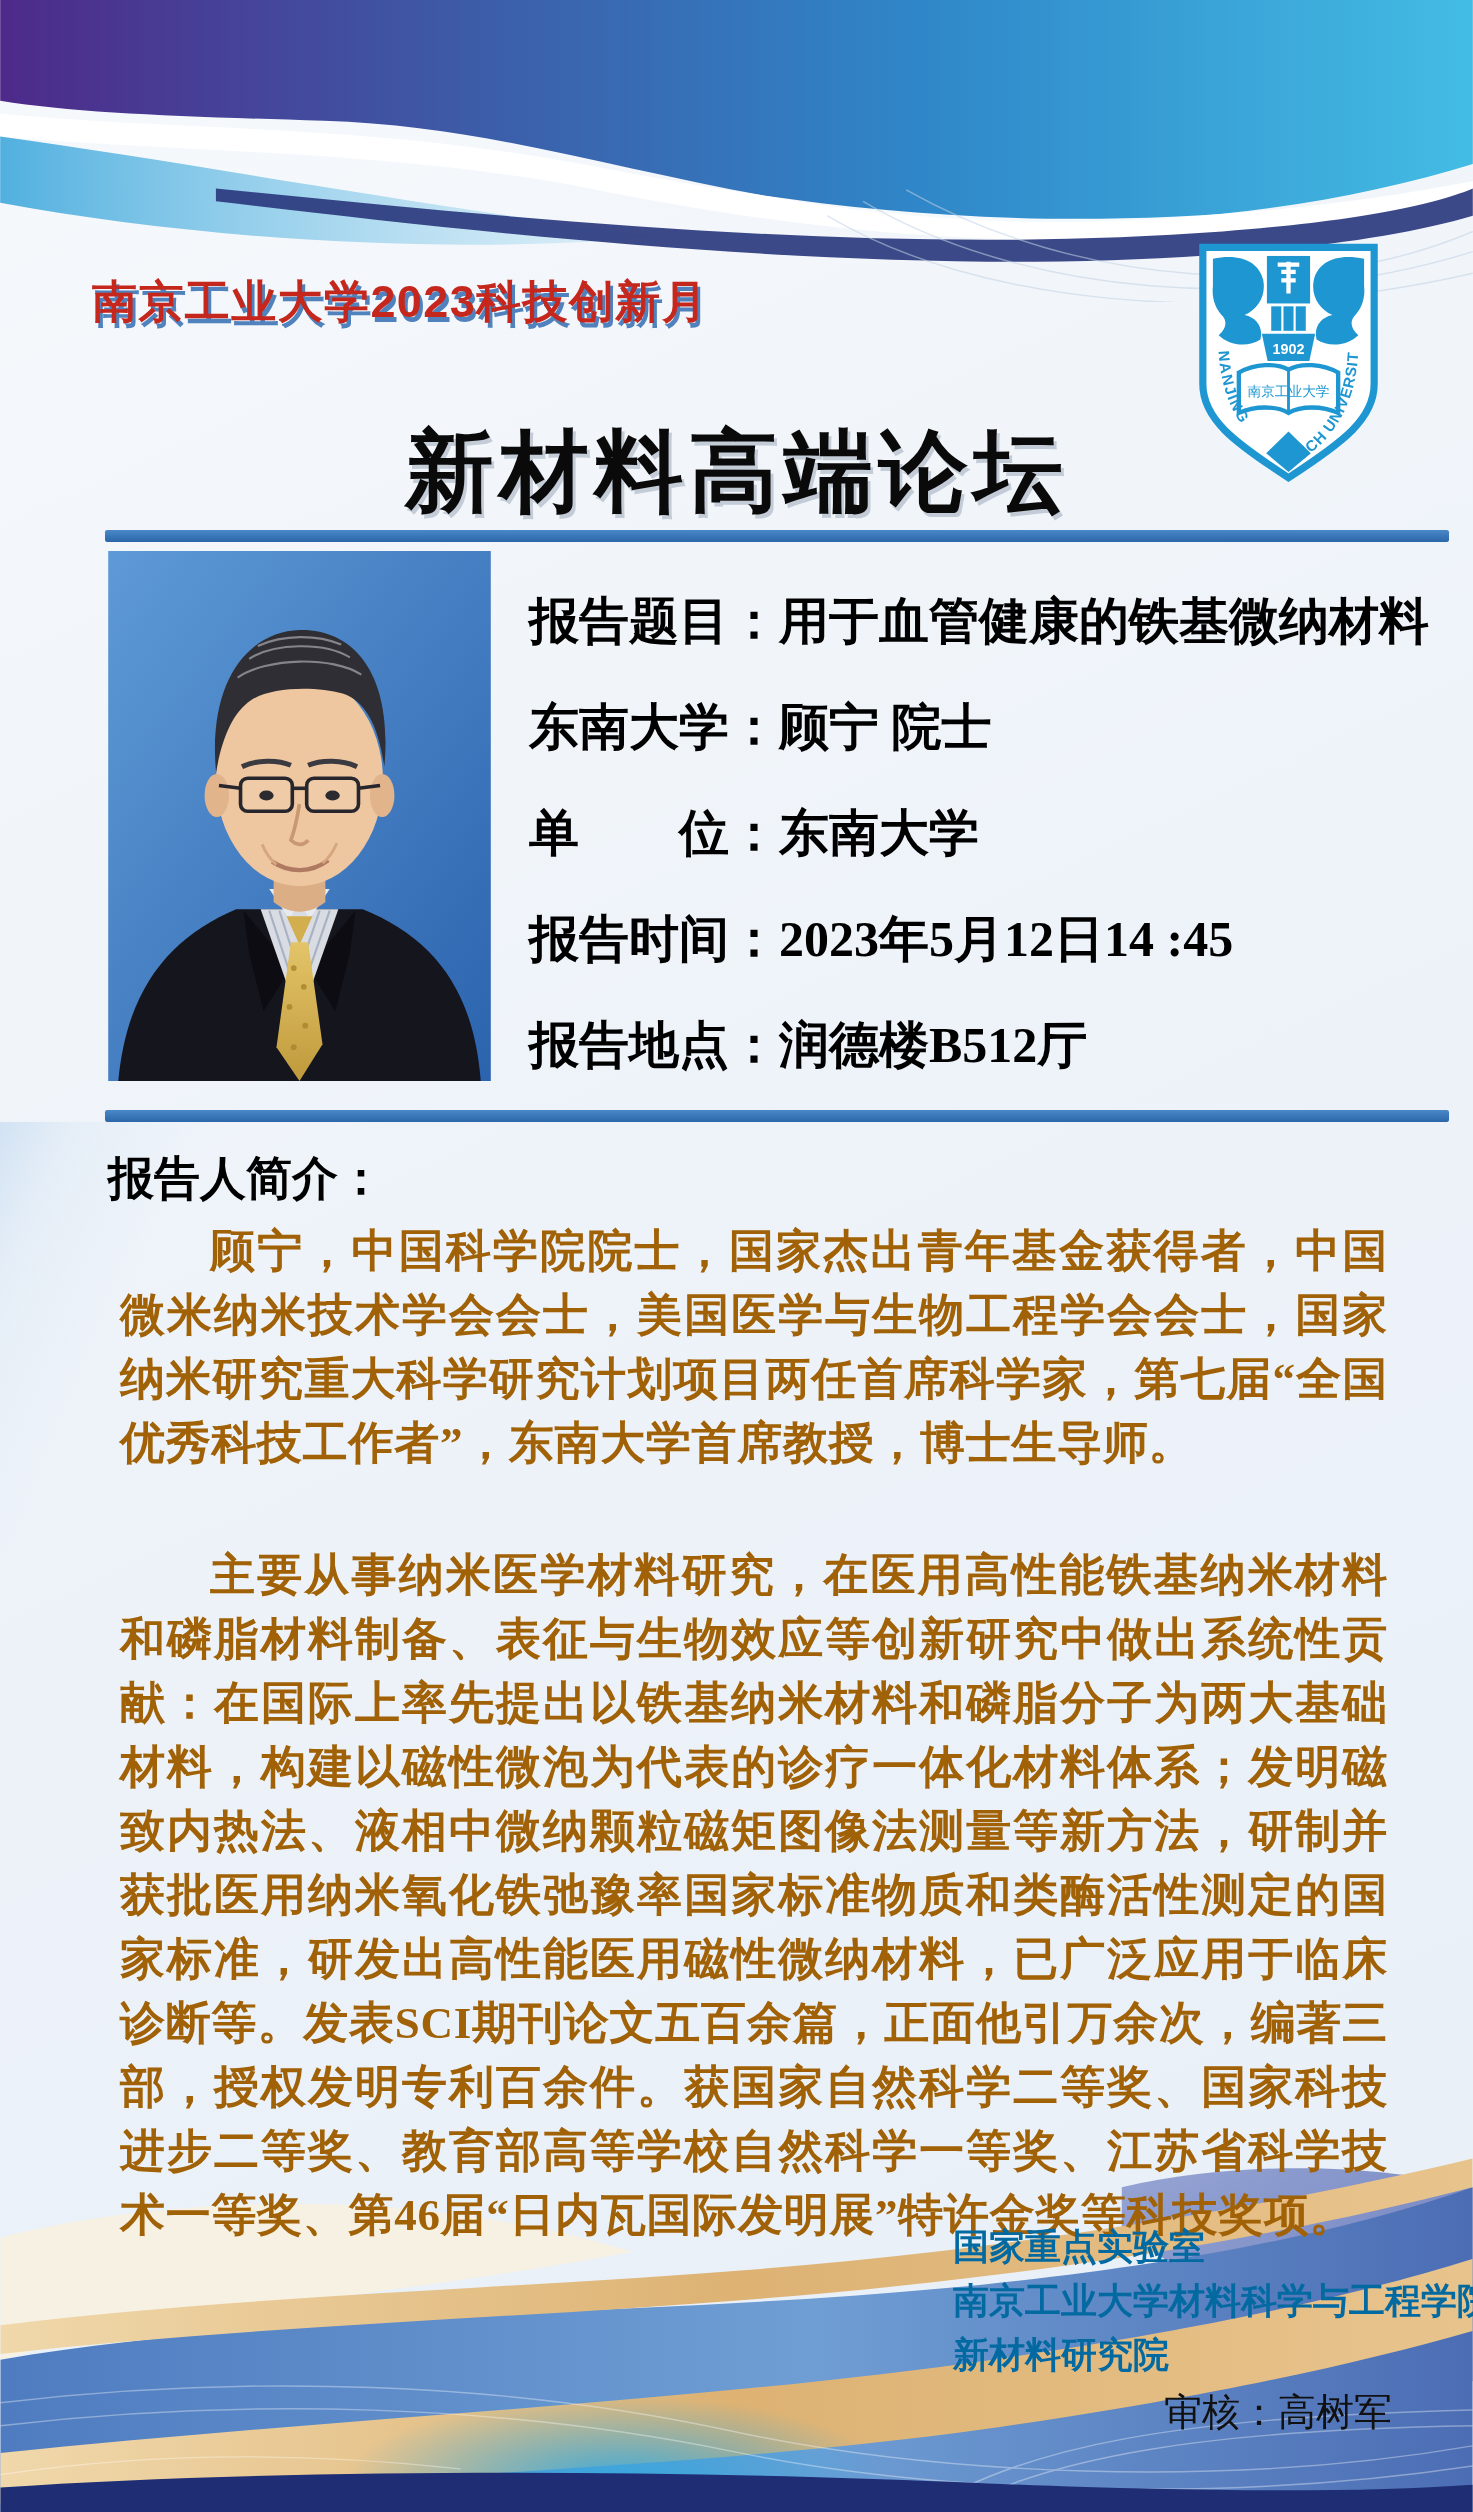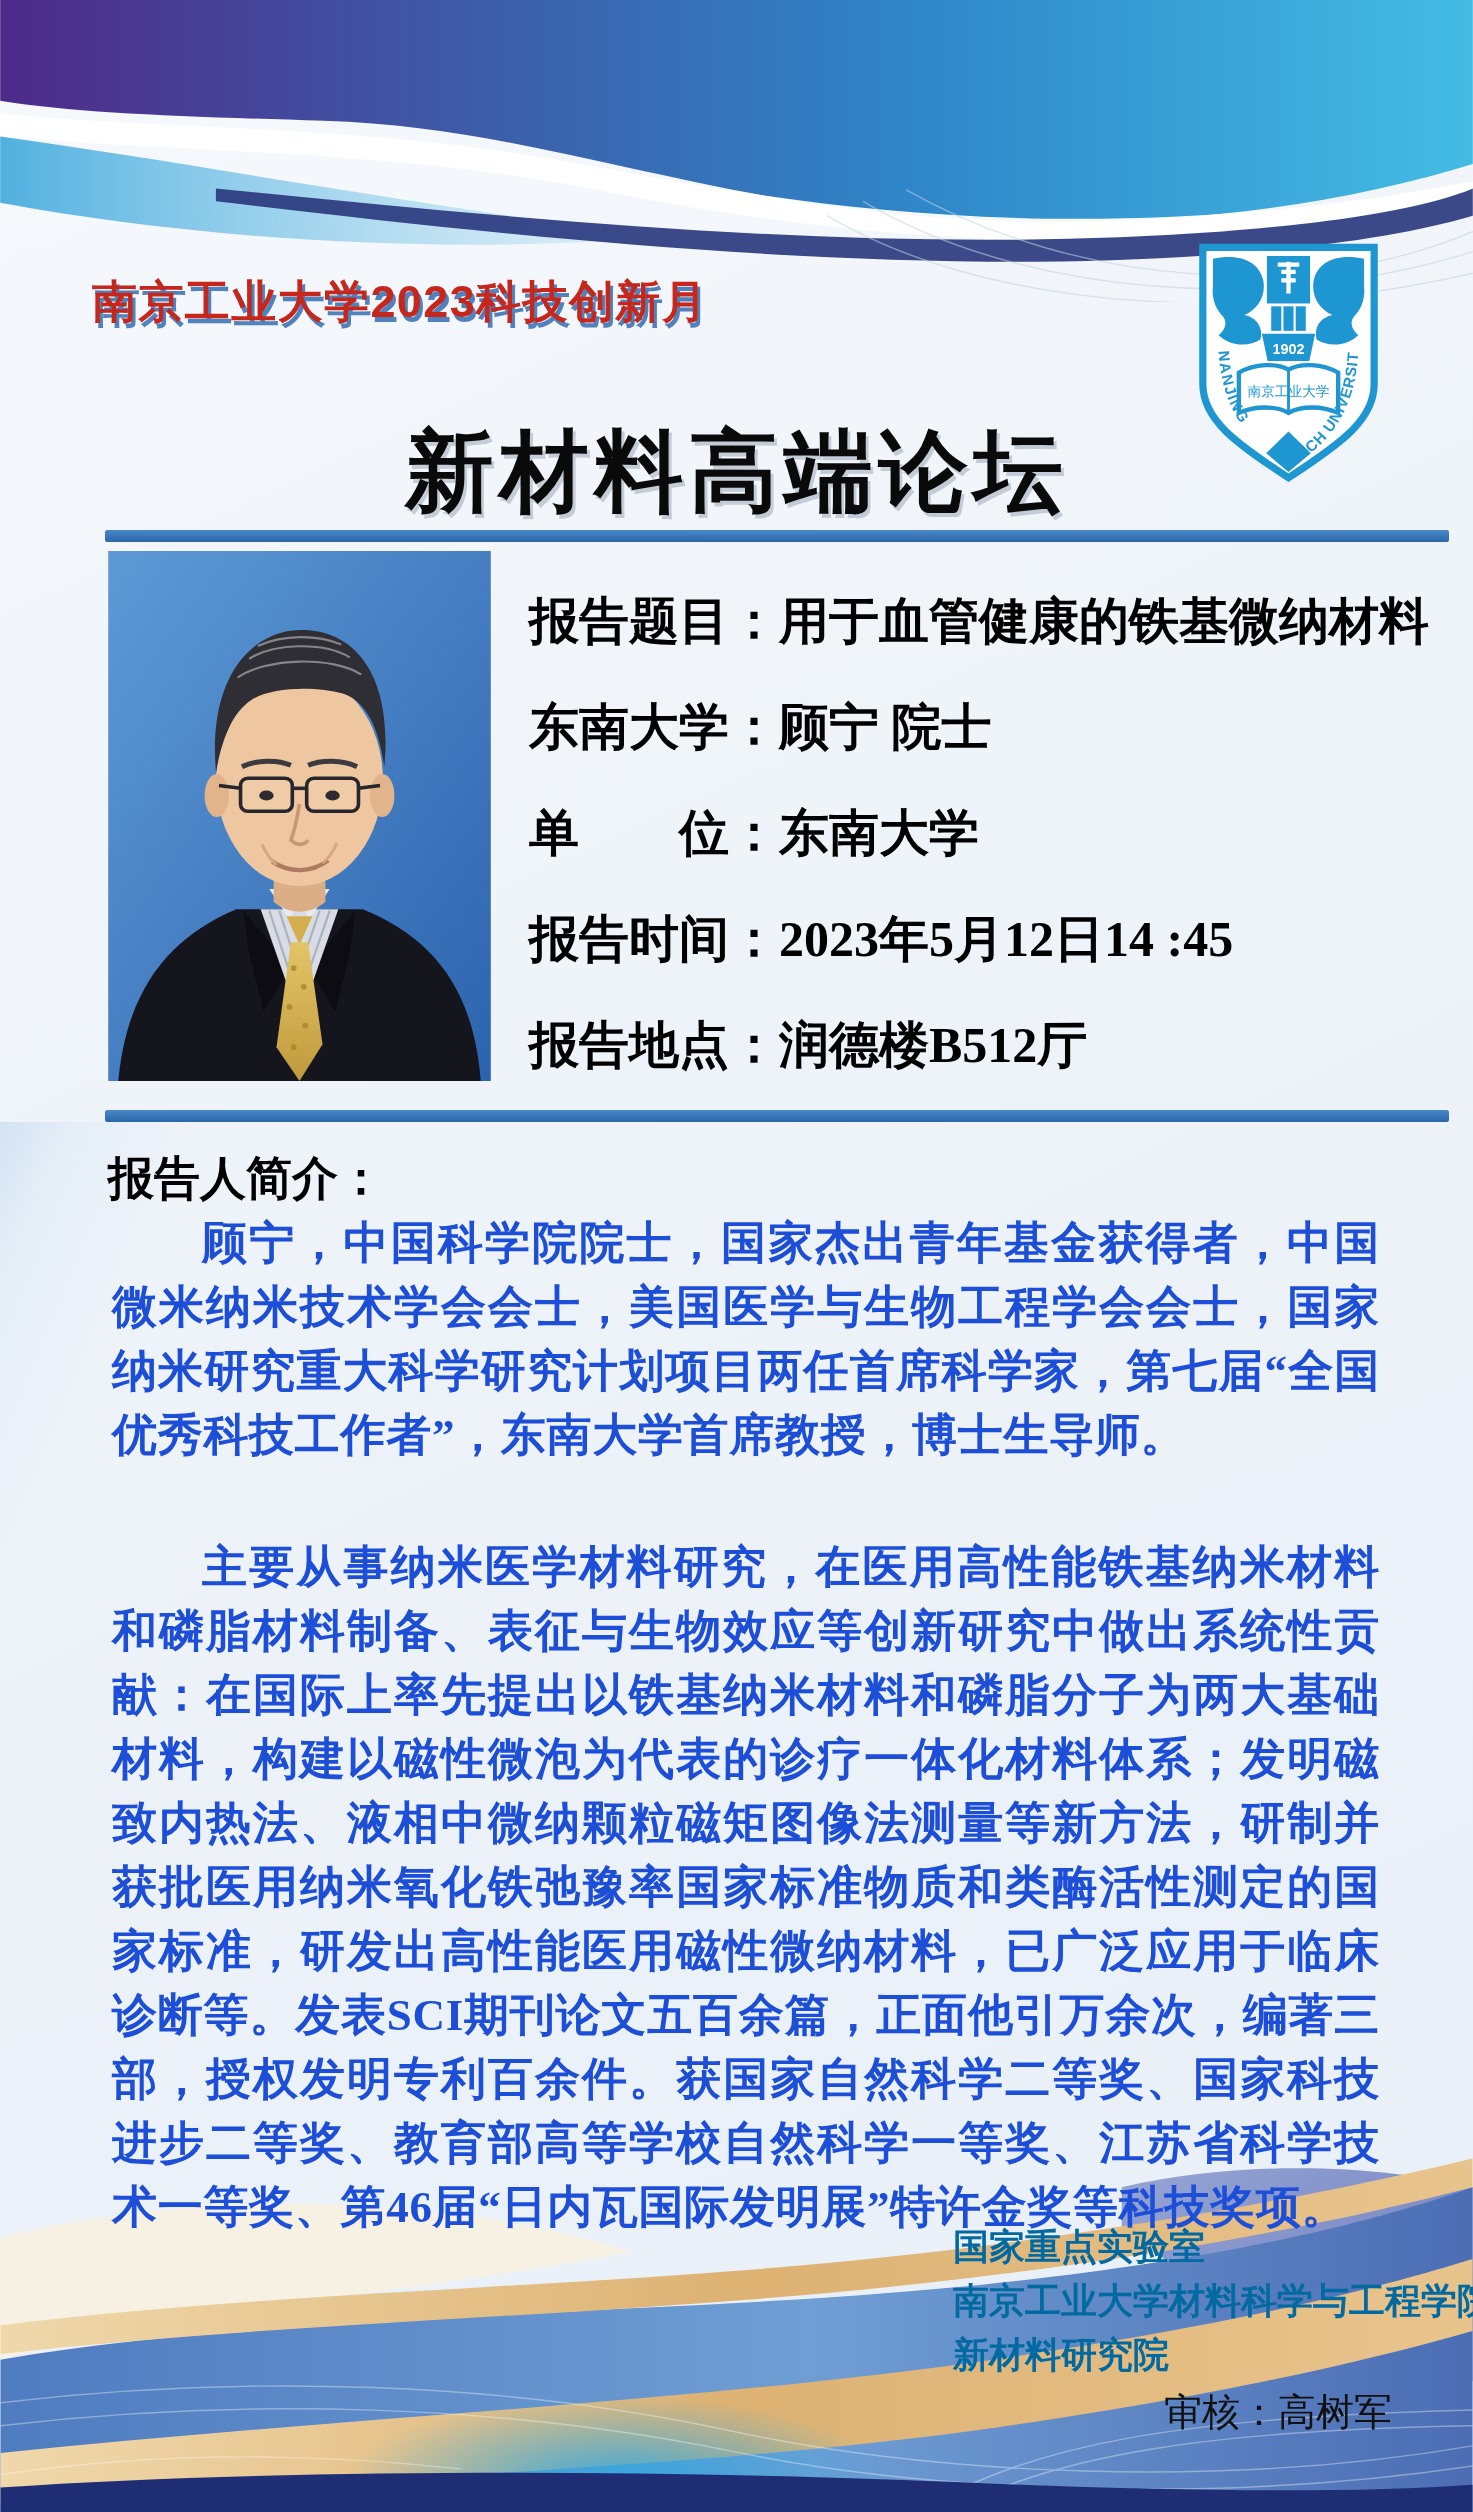--- a/index.html
+++ b/index.html
@@ -51,23 +51,23 @@
   #info-row-4{top:1012px;}
   
   #bio-heading{
     left:108px;top:1148px;z-index:5;
     font-family:"Liberation Serif","DejaVu Serif",serif;
     font-size:46px;font-weight:800;color:#000;
   }
   .bio-para{
     left:108px;width:1268px;z-index:5;
     font-family:"Liberation Serif","DejaVu Serif",serif;
-    font-size:45px;font-weight:700;color:#1d4ed8;
+    font-size:45px;font-weight:700;color:#a16207;
     line-height:64px;text-align:justify;text-justify:inter-ideograph;
-    text-indent:2em;letter-spacing:0.7px;margin:4px;
+    text-indent:2em;letter-spacing:0.7px;margin:12px;
   }
   #bio-para-0{top:1207px;}
   #bio-para-1{top:1531px;}
   
   #left-sheen{
     left:0;top:1122px;width:302px;height:1079px;z-index:2;
     background:linear-gradient(115deg,rgba(186,212,238,.55) 0%,rgba(205,224,242,.30) 9%,rgba(240,246,252,0) 26%);
   }
   
   #bottom-wave{left:0;top:2144px;width:1473px;height:368px;z-index:1;}

